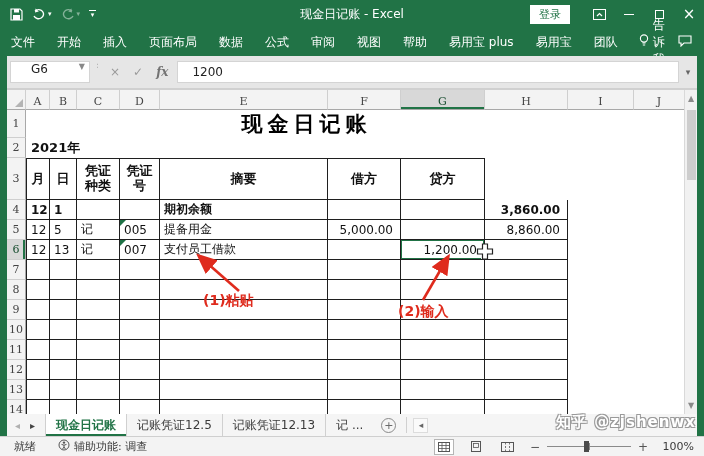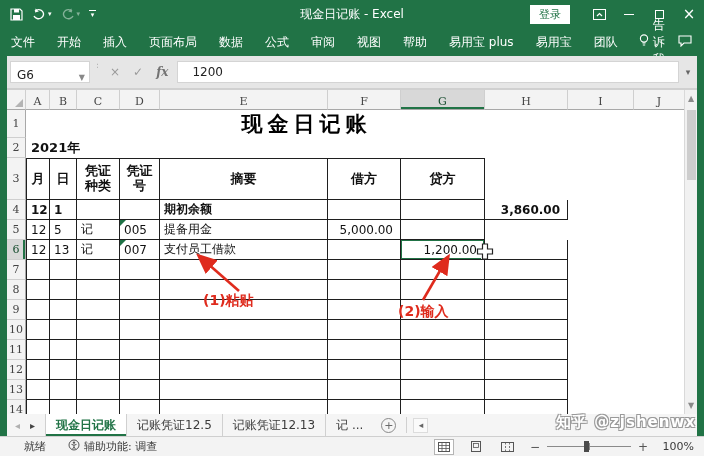--- a/index.html
+++ b/index.html
@@ -24,21 +24,21 @@
   .menubar { position:absolute; left:0; top:28px; width:704px; height:28px; background:#217346;
              display:flex; align-items:center; color:#fff; font-size:12px; }
   .menubar .mtab { padding:0 11px; height:100%; display:flex; align-items:center; white-space:nowrap; }
   .tellme { display:flex; align-items:center; gap:4px; padding:0 10px; }
   .fb-icon { margin-left:auto; margin-right:12px; }
 
   
   .formula-row { position:absolute; left:7px; top:56px; width:690px; height:34px; background:#e6e6e6;
                  display:flex; align-items:center; border-bottom:2px solid #d0d0d0; }
   .namebox { width:80px; height:22px; background:#fff; border:1px solid #d4d4d4; margin-left:3px;
-             display:flex; align-items:flex-end; font-size:12px; padding-left:6px; color:#222; }
+             display:flex; align-items:flex-start; font-size:12px; padding-left:20px; color:#222; }
   .namebox .nb-caret { margin-left:auto; margin-right:4px; color:#888; font-size:8px; }
   .fb-sep { width:5px; height:20px; margin:0 3px; color:#b5b5b5; font-size:9px; line-height:5px; overflow:hidden; }
   .fb-btns { display:flex; align-items:center; gap:13px; padding:0 9px; color:#9a9a9a; font-size:12px; }
   .fb-btns .fx { font-style:italic; font-weight:bold; color:#737373; font-family:"DejaVu Serif", serif; }
   .fb-input { flex:1; height:22px; background:#fff; border:1px solid #d4d4d4; font-size:12px; color:#222;
               display:flex; align-items:center; padding-left:14px; }
   .fb-chev { width:18px; text-align:center; color:#666; font-size:9px; }
 
   
   .sheet { position:absolute; left:7px; top:90px; width:690px; height:324px; background:#fff; overflow:hidden; }
@@ -97,21 +97,21 @@
               display:flex; align-items:center; justify-content:center; font-size:11px; align-self:center; margin-left:8px; }
   .hs-sep { width:1px; background:#d0d0d0; margin:3px 6px 3px 10px; }
   .hs-btn { width:15px; display:flex; align-items:center; justify-content:center; color:#666; font-size:9px;
             border:1px solid #dcdcdc; align-self:center; height:15px; background:#fafafa; }
   .watermark { position:absolute; right:8px; top:413px; font-size:15px; font-weight:bold; color:#fff;
                letter-spacing:1px; text-shadow:-1px -1px 0 #9a9a9a, 1px -1px 0 #9a9a9a, -1px 1px 0 #9a9a9a, 1px 1px 0 #9a9a9a; }
 
   
   .statusbar { position:absolute; left:0; top:436px; width:704px; height:20px; background:#f3f3f3;
                border-top:1px solid #cfcfcf; display:flex; align-items:center; font-size:11px; color:#3a3a3a; }
-  .sb-ready { margin-left:24px; }
+  .sb-ready { margin-left:14px; }
   .sb-acc { display:flex; align-items:center; gap:4px; margin-left:22px; }
   .sb-right { margin-left:auto; display:flex; align-items:center; gap:12px; margin-right:10px; }
   .viewbtn { width:20px; height:16px; display:flex; align-items:center; justify-content:center; }
   .viewbtn.active { background:#fff; border:1px solid #b5b5b5; }
   .zoomctl { display:flex; align-items:center; gap:7px; }
   .zslider { position:relative; width:84px; height:11px; }
   .zslider .track { position:absolute; left:0; right:0; top:5px; height:1px; background:#8a8a8a; }
   .zslider .mid { position:absolute; left:50%; top:2px; width:1px; height:7px; background:#8a8a8a; }
   .zslider .knob { position:absolute; left:44%; top:0; width:5px; height:11px; background:#4a4a4a; }
   .zsign { color:#555; font-size:12px; }
@@ -275,20 +275,21 @@
       <div class="c wA bd bl txt">12</div>
       <div class="c wB bd txt">5</div>
       <div class="c wC bd txt">记</div>
       <div class="c wD bd txt">
           <span class="greentri"></span>
           <span>005</span>
         </div>
       <div class="c wE bd txt">提备用金</div>
       <div class="c wF bd num">5,000.00</div>
       <div class="c wG bd num"></div>
+      <div class="c wH bd num">8,860.00</div>
       <div class="c wI"></div>
       <div class="c wJ"></div>
     </div>
 
     <div class="r" style="height:20px">
       <div class="rh sel">6</div>
       <div class="c wA bd bl txt">12</div>
       <div class="c wB bd txt">13</div>
       <div class="c wC bd txt">记</div>
       <div class="c wD bd txt">

